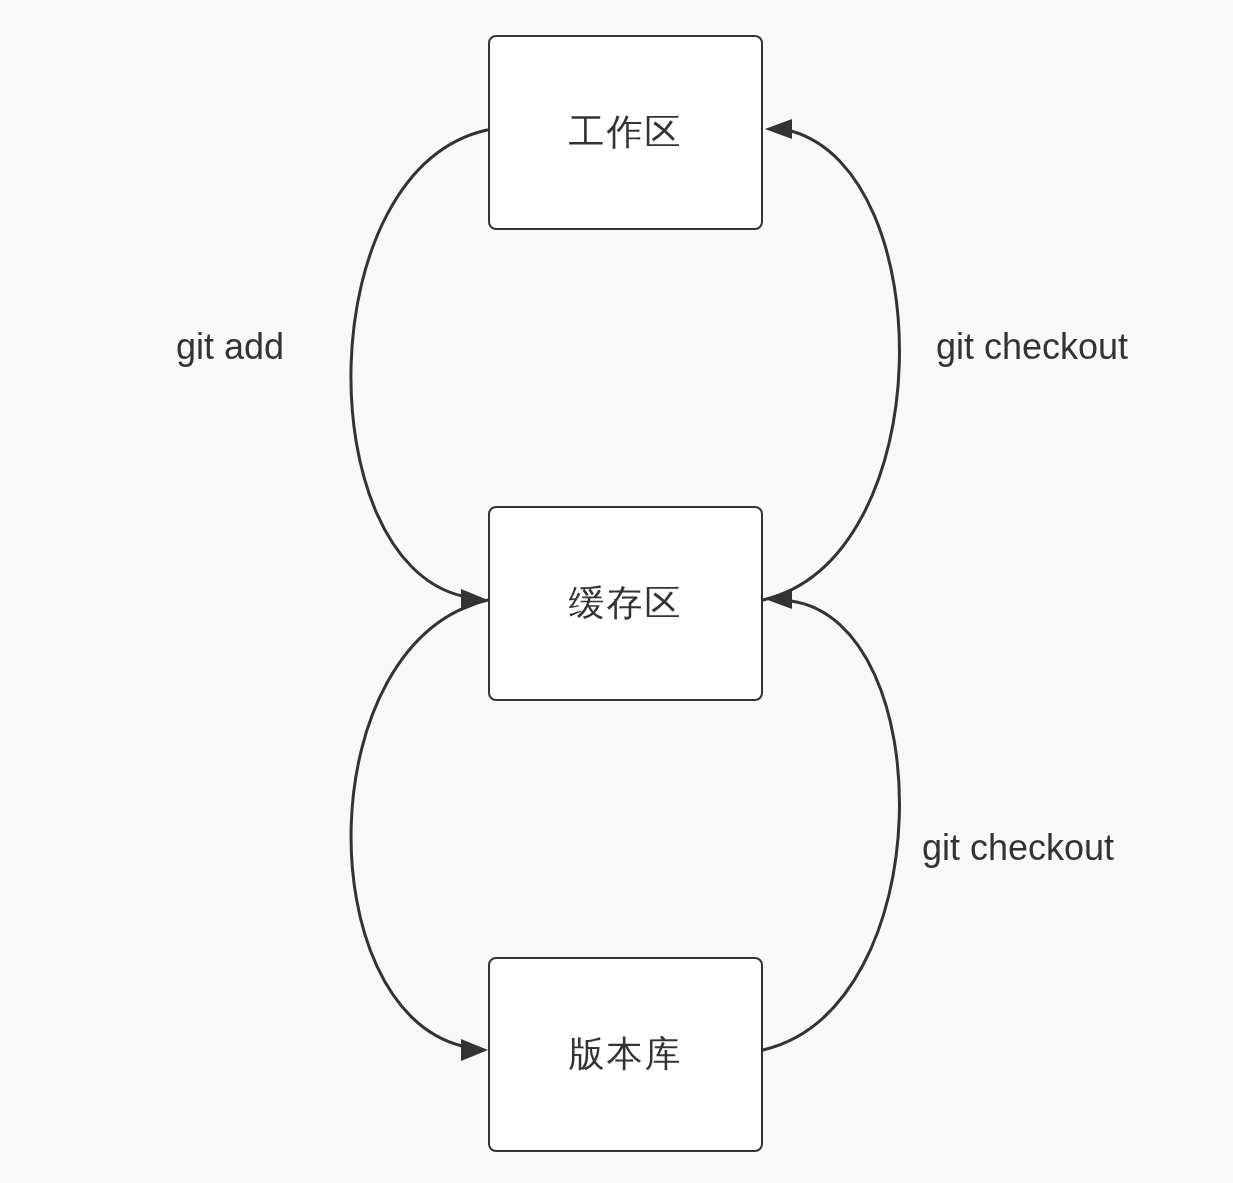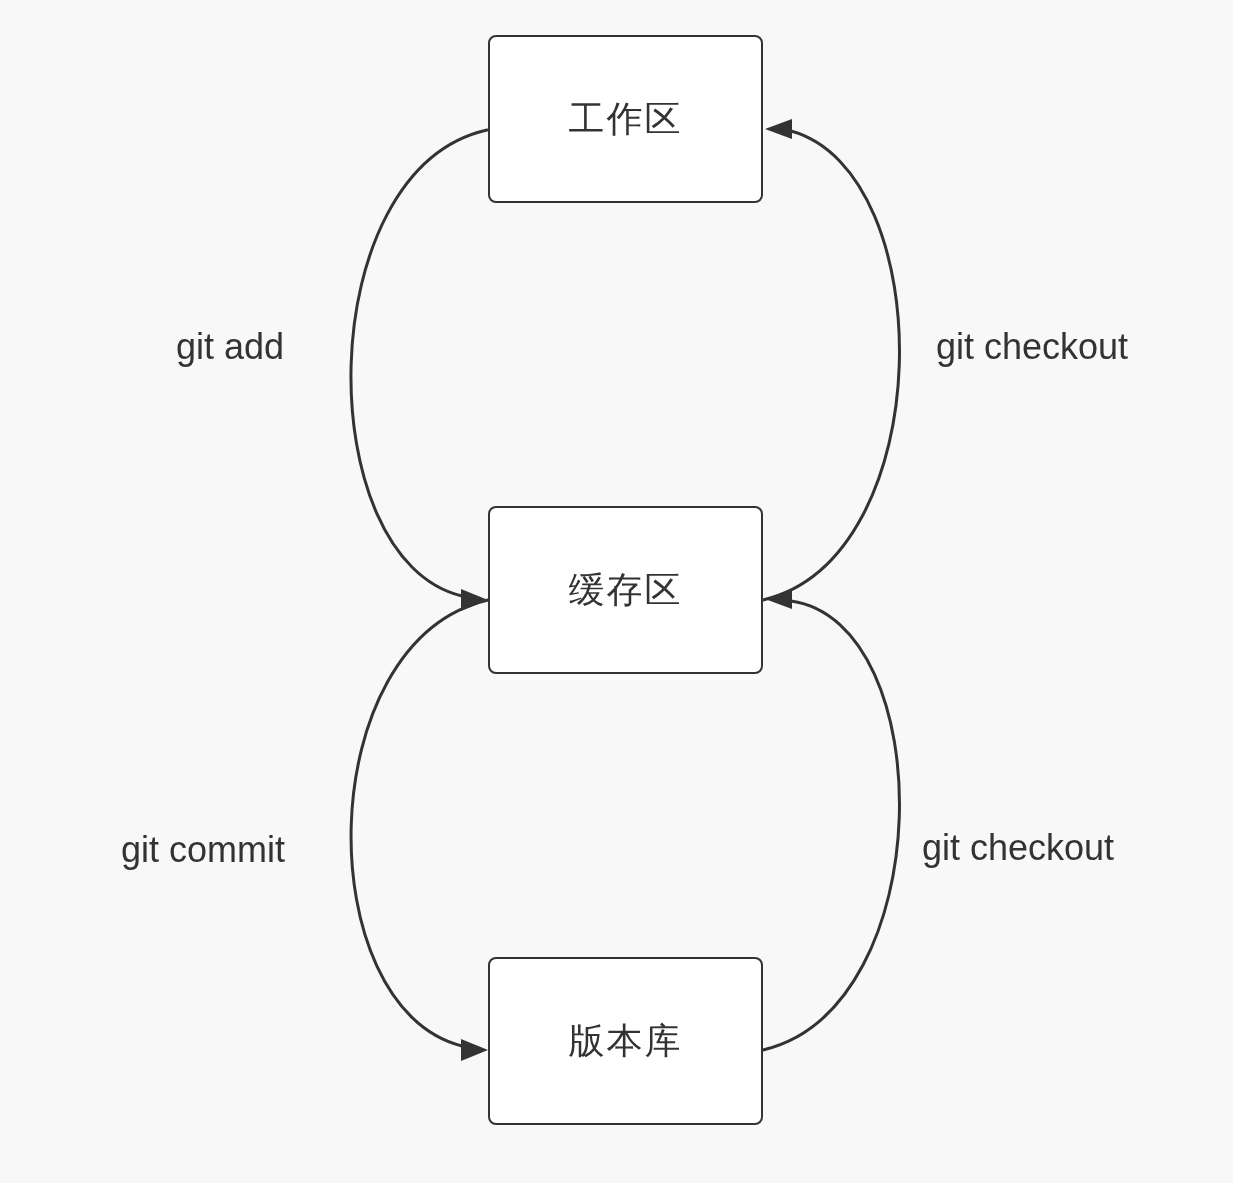--- a/index.html
+++ b/index.html
@@ -30,21 +30,21 @@
     stroke-linecap: round;
   }
   .edges-svg polygon {
     fill: #333333;
     stroke: none;
   }
   .node {
     position: absolute;
     left: 488px;
     width: 275px;
-    height: 168px;
+    height: 195px;
     box-sizing: border-box;
     background: #ffffff;
     border: 2.5px solid #333333;
     border-radius: 8px;
     display: flex;
     align-items: center;
     justify-content: center;
     font-size: 36px;
     letter-spacing: 2px;
     color: #333333;
@@ -96,17 +96,16 @@
   </div>
 
   <div class="node node-staging">
     <span>缓存区</span>
   </div>
 
   <div class="edge-label label-git-add">git add</div>
 
   <div class="edge-label label-git-checkout-top">git checkout</div>
 
-  <div class="edge-label label-git-commit">git commit</div>
 
   <div class="edge-label label-git-checkout-bottom">git checkout</div>
 
 </div>
 
 </body></html>

